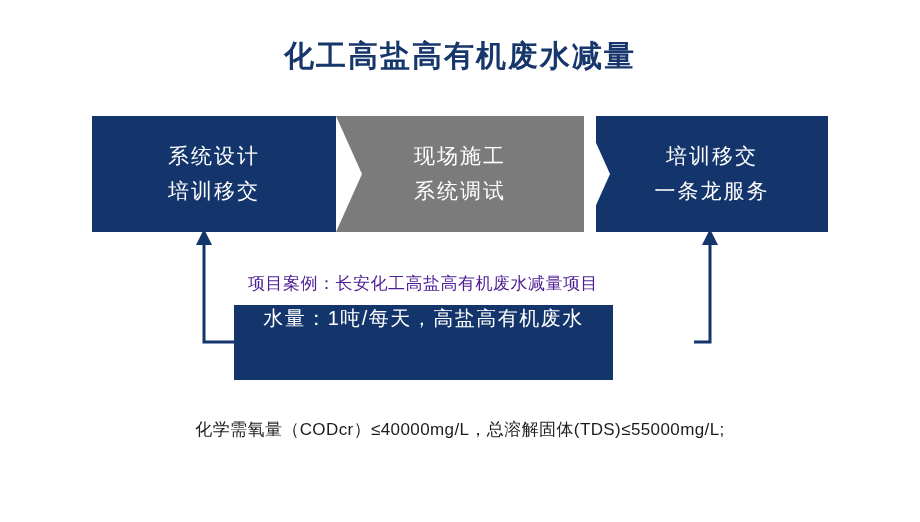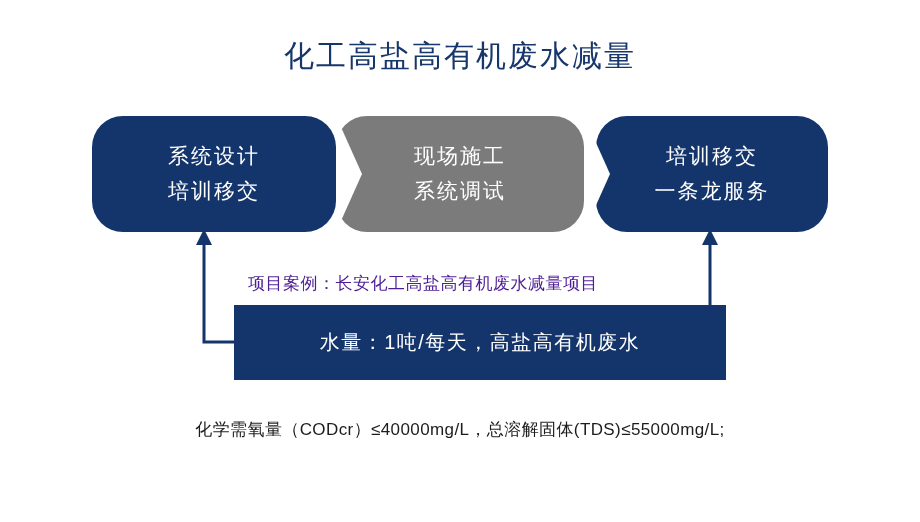--- a/index.html
+++ b/index.html
@@ -16,21 +16,21 @@
   }
 
   
   #title {
     position: absolute;
     top: 36px;
     left: 0;
     width: 920px;
     text-align: center;
     font-size: 30px;
-    font-weight: normal;
+    font-weight: bold;
     color: #17366b;
     letter-spacing: 2px;
   }
 
   
   #process-row {
     position: absolute;
     top: 116px;
     left: 92px;
     width: 736px;
@@ -43,21 +43,20 @@
     height: 116px;
     box-sizing: border-box;
     display: flex;
     flex-direction: column;
     align-items: center;
     justify-content: center;
     color: #ffffff;
     font-size: 21px;
     line-height: 1.65;
     letter-spacing: 2px;
-    border-radius: 31px;
   }
   .stage .line { display: block; }
 
   #stage-1 { left: 0px;   width: 244px; background: #13356c; }
   #stage-2 { left: 244px; width: 248px; background: #7b7b7b; }
   #stage-3 { left: 504px; width: 232px; background: #13356c; }
 
   
   .notch {
     position: absolute;
@@ -79,26 +78,26 @@
     color: #4c1d95;
     letter-spacing: 0.5px;
     white-space: nowrap;
   }
 
   
   #water-box {
     position: absolute;
     top: 305px;
     left: 234px;
-    width: 492px;
+    width: 379px;
     height: 75px;
     background: #13356c;
     color: #ffffff;
     display: flex;
-    align-items: center;
+    align-items: flex-start;
     justify-content: center;
     font-size: 20px;
     letter-spacing: 1.5px;
   }
 
   
   #connectors {
     position: absolute;
     top: 0;
     left: 0;

